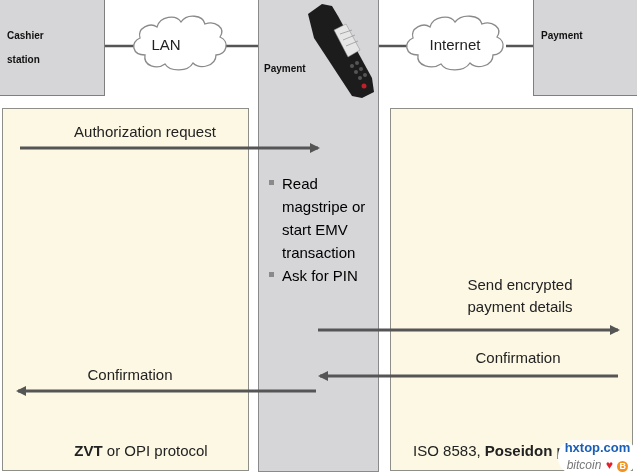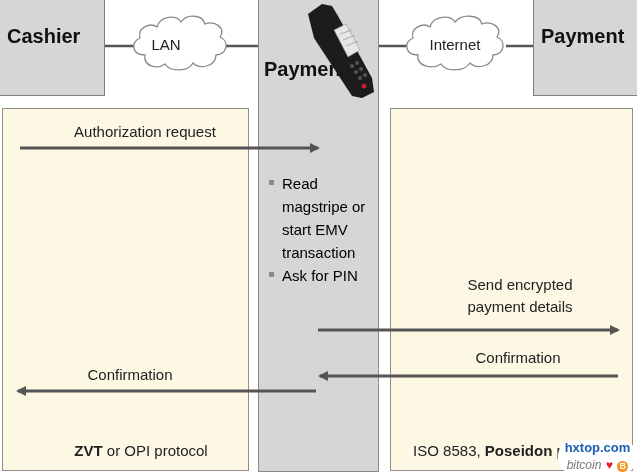--- a/index.html
+++ b/index.html
@@ -2,39 +2,40 @@
 <html><head>
 <meta charset="utf-8">
 <style>
   html, body { margin:0; padding:0; }
   body { width:637px; height:474px; background:#ffffff; position:relative; overflow:hidden;
          font-family:"Liberation Sans", "DejaVu Sans", sans-serif; color:#1a1a1a; }
   .abs { position:absolute; }
   .panel-yellow { background:#fdf8e4; border:1.5px solid #8f8f8a; box-sizing:border-box; }
   .box-gray { background:#d6d6d8; border:1.5px solid #7f7f80; box-sizing:border-box; }
   .center-col { background:#d6d5d8; border:1.5px solid #8a8a8c; box-sizing:border-box; }
-  .title { font-weight:bold; font-size:20px; line-height:24px; color:#111; }
+  .title { font-weight:bold; font-size:10px; line-height:24px; color:#111; }
   .lbl { font-size:15px; color:#222; text-align:center; white-space:nowrap; }
   .bullet-list { list-style:none; margin:0; padding:0; font-size:15px; line-height:23px; color:#000000; }
   .bullet-list li { position:relative; padding-left:14px; }
   .bullet-list li::before { content:""; position:absolute; left:1px; top:8px; width:5px; height:5px; background:#8a8a8a; }
   svg { position:absolute; left:0; top:0; }
 </style>
 </head>
 <body>
 
 <div class="abs panel-yellow" style="left:2px; top:108px; width:247px; height:363px;"></div>
 
 <div class="abs panel-yellow" style="left:390px; top:108px; width:243px; height:363px;"></div>
 
 <div class="abs center-col" style="left:258px; top:-2px; width:121px; height:474px;"></div>
 
 <div class="abs box-gray" style="left:-2px; top:-2px; width:107px; height:98px;">
   <div class="title" style="position:absolute; left:8px; top:25px;">
     <div>Cashier</div>
+    <div>station</div>
   </div>
 </div>
 
 <div class="abs box-gray" style="left:533px; top:-2px; width:106px; height:98px;">
   <div class="title" style="position:absolute; left:7px; top:25px;">
     <div>Payment</div>
   </div>
 </div>
 
 <div class="abs title" style="left:264px; top:57px;">

